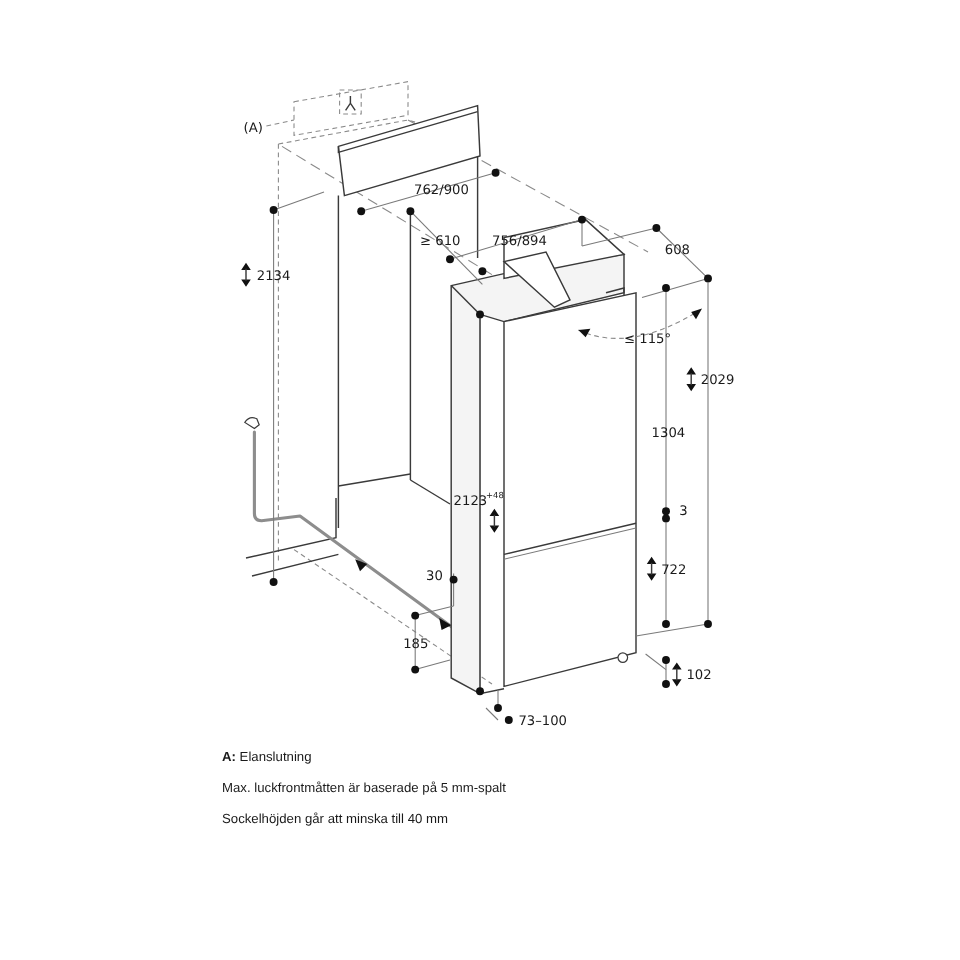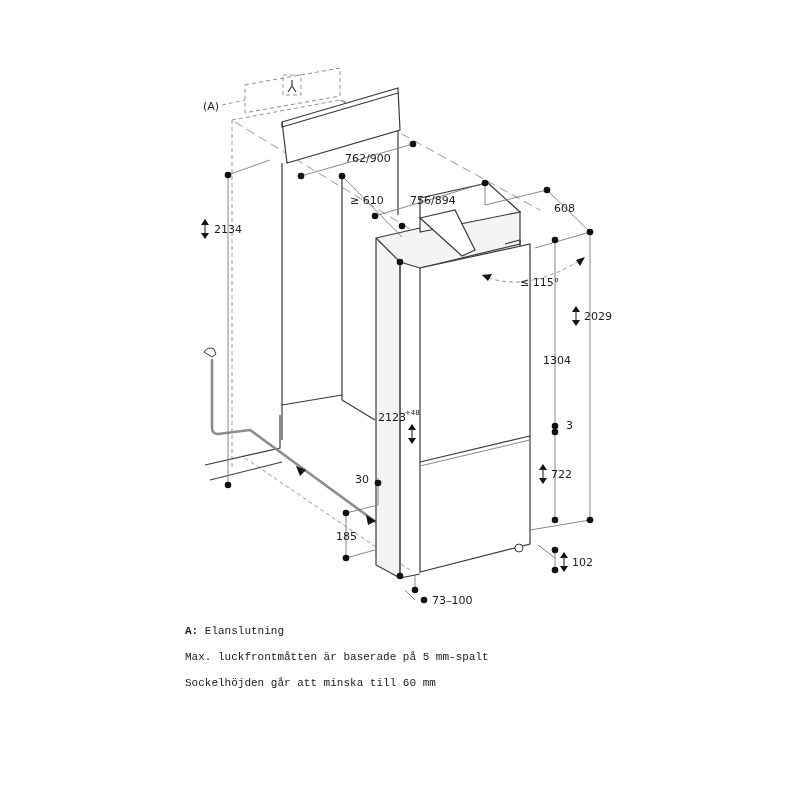--- a/index.html
+++ b/index.html
@@ -8,21 +8,21 @@
     .ln { stroke: #3a3a3a; stroke-width: 1.2; fill: none; }
     .thin { stroke: #7a7a7a; stroke-width: 0.9; fill: none; }
     .dash { stroke: #8a8a8a; stroke-width: 0.9; fill: none; stroke-dasharray: 4 3; }
     .ldash { stroke: #8a8a8a; stroke-width: 0.9; fill: none; stroke-dasharray: 9 5; }
     .dot { fill: #111; }
     .hose { stroke: #8d8d8d; stroke-width: 2.6; fill: none; stroke-linecap: round; stroke-linejoin: round; }
     .panel { fill: #f4f4f4; stroke: #3a3a3a; stroke-width: 1.2; }
     .front { fill: #ffffff; stroke: #3a3a3a; stroke-width: 1.2; }
     .dim { font-family: "DejaVu Sans", sans-serif; font-size: 11px; fill: #1a1a1a; }
     .sup { font-size: 7px; }
-    #notes { position: absolute; left: 185px; top: 624px; font-family: Liberation Mono, monospace; font-size: 11px; color: #1a1a1a; }
+    #notes { position: absolute; left: 185px; top: 624px; font-family: Liberation Sans, sans-serif; font-size: 11px; color: #1a1a1a; }
     #notes .note { height: 26px; line-height: 14px; }
     #notes b { font-weight: bold; }
   </style>
 </head>
 <body>
 
 <svg id="drawing" viewBox="0 0 800 800" xmlns="http://www.w3.org/2000/svg">
 
   <g>
     <rect class="dash" x="245" y="78" width="95" height="28" transform="skewY(-10) translate(0,50)"></rect>
@@ -156,14 +156,14 @@
   <text class="dim sup" x="405" y="415">+48</text>
   <text class="dim" x="355" y="483">30</text>
   <text class="dim" x="336" y="540">185</text>
   <text class="dim" x="572" y="566">102</text>
   <text class="dim" x="432" y="604">73–100</text>
 </svg>
 
 <div id="notes">
   <div class="note"><b>A:</b><span> Elanslutning</span></div>
   <div class="note"><span>Max. luckfrontmåtten är baserade på 5 mm-spalt</span></div>
-  <div class="note"><span>Sockelhöjden går att minska till 60 mm</span></div>
+  <div class="note"><span>Sockelhöjden går att minska till 40 mm</span></div>
 </div>
 
 </body></html>

